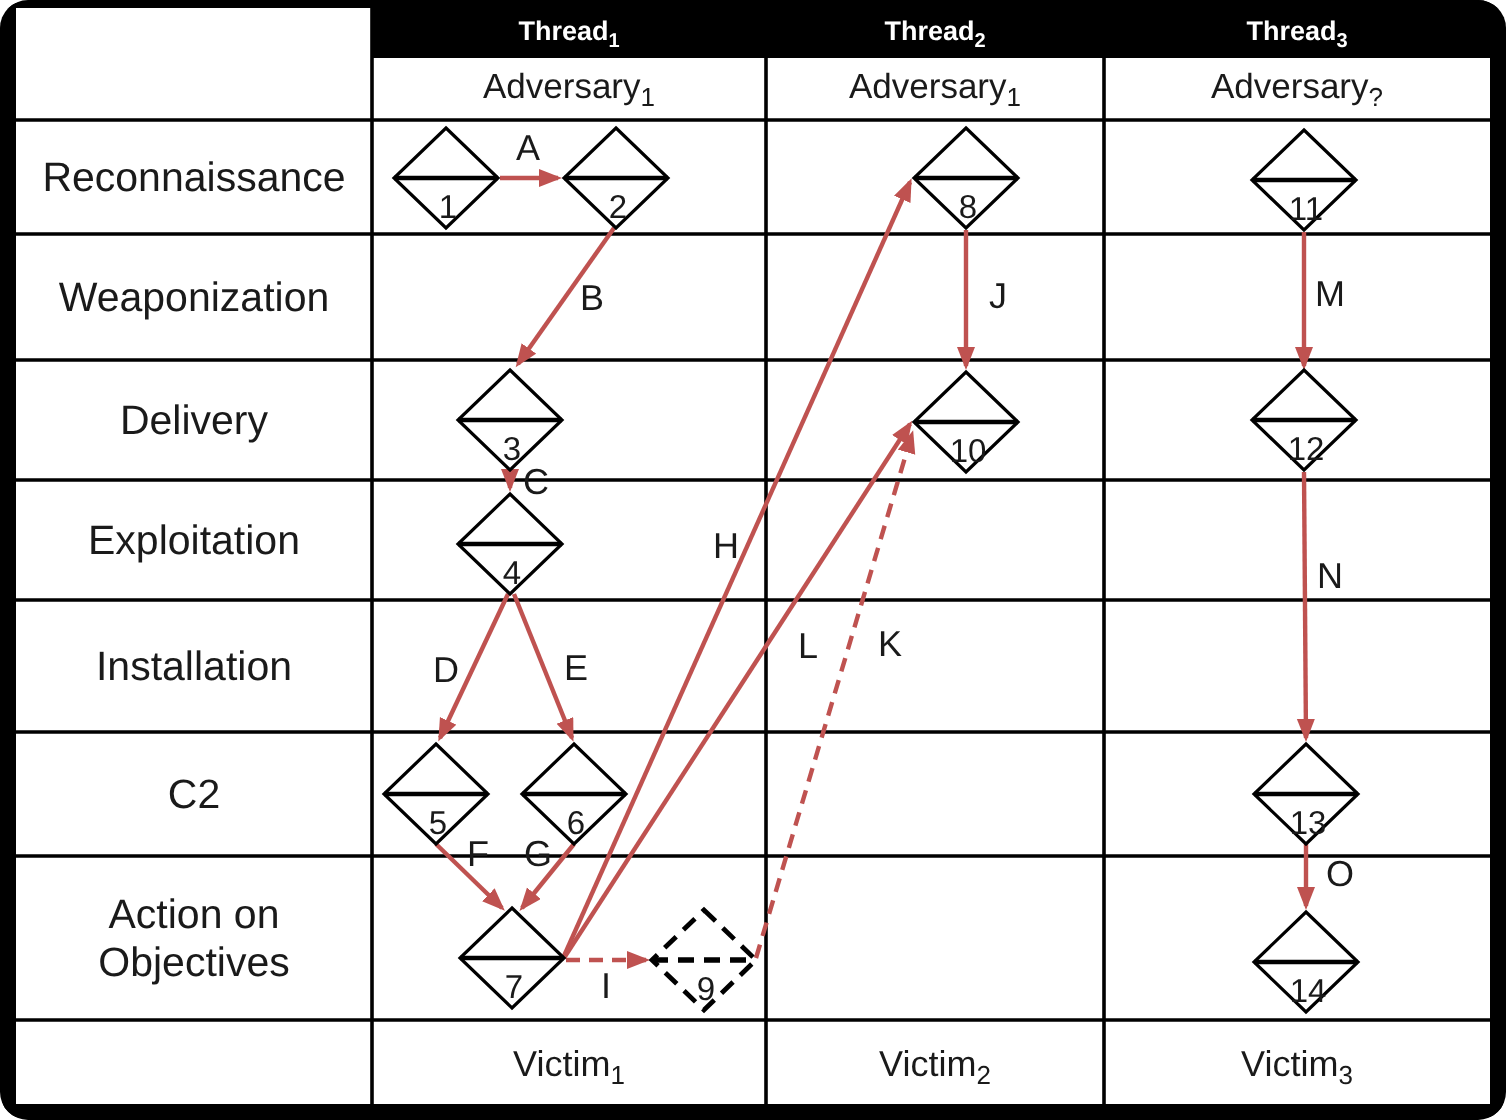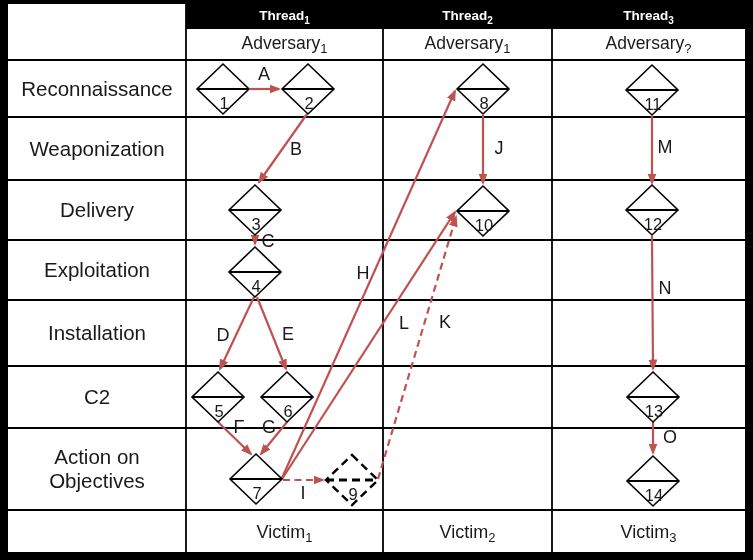--- a/index.html
+++ b/index.html
@@ -1,17 +1,17 @@
 <!DOCTYPE html>
 <html><head>
 <meta charset="utf-8">
 <title>Kill Chain Matrix</title>
 <style>
   html, body { margin: 0; padding: 0; background: #ffffff; }
-  #stage { position: relative; width: 753px; height: 560px; overflow: hidden; }
+  #stage { position: relative; width: 753px; height: 560px; overflow: hidden; border-radius: 14px; }
   #stage svg { display: block; }
   #stage svg text { font-family: "Liberation Sans", "DejaVu Sans", sans-serif; }
 </style>
 </head>
 <body>
 
 <div id="stage">
     <svg width="753" height="560" viewBox="0 0 753 560">
       <defs>
         <marker id="arrowhead" markerUnits="userSpaceOnUse" markerWidth="13" markerHeight="10" refX="9.5" refY="4.5" orient="auto">

